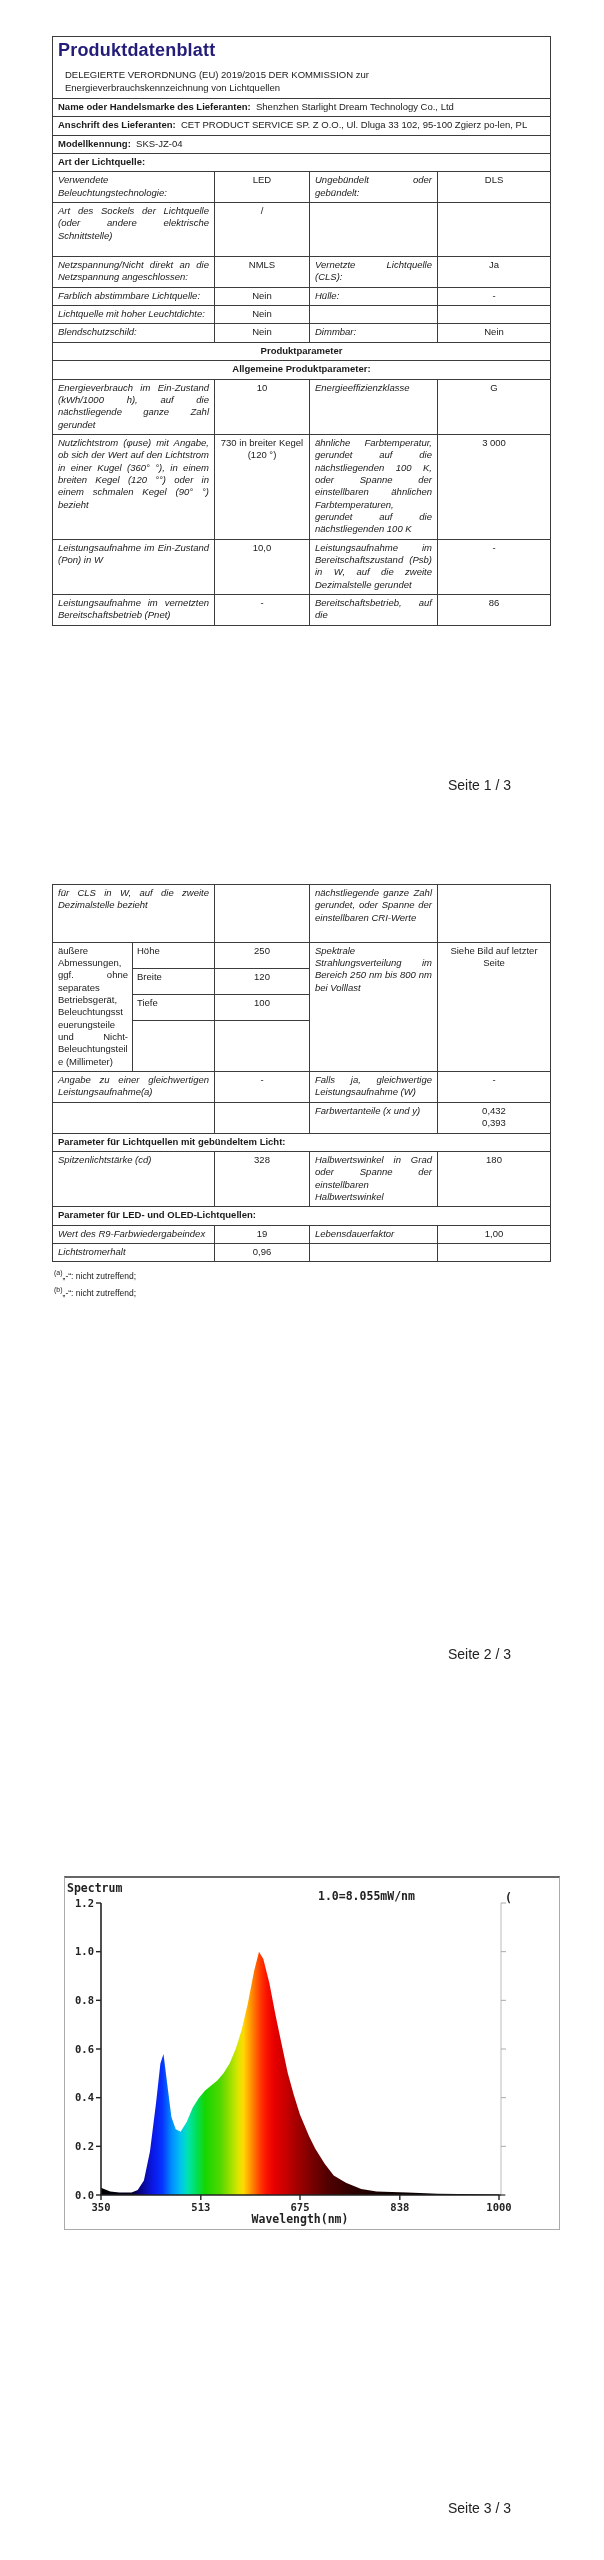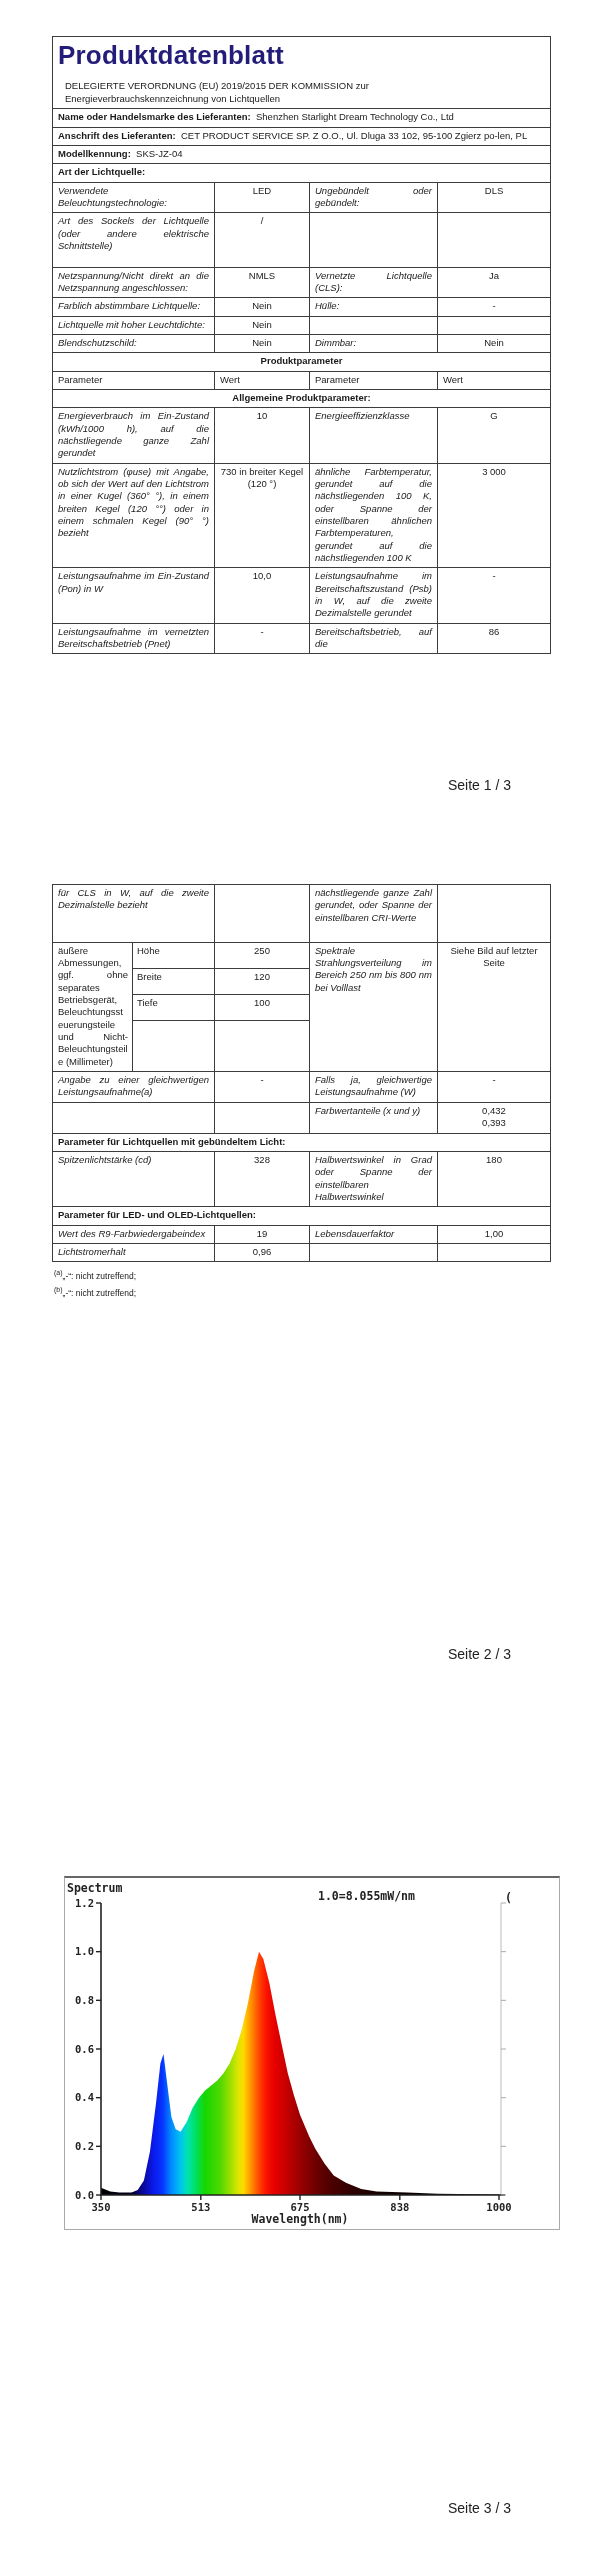--- a/index.html
+++ b/index.html
@@ -14,21 +14,21 @@
   .tbl td {
     border: 1px solid #3c3c3c; font-size: 9.5px; line-height: 1.3;
     padding: 2px 5px 3px 5px; vertical-align: top; word-wrap: break-word;
   }
   .lab { text-align: justify; font-style: italic; }
   .val { text-align: center; }
   .b { font-weight: bold; }
   .sec { font-weight: bold; }
   .sec-center { font-weight: bold; text-align: center; }
   .titlecell { padding: 8px 10px 10px 10px; }
-  .doc-title { font-size: 26px; font-weight: bold; color: #231c78; margin-bottom: 7px; letter-spacing: .2px; }
+  .doc-title { font-size: 18px; font-weight: bold; color: #231c78; margin-bottom: 7px; letter-spacing: .2px; }
   .doc-sub { font-size: 9.5px; line-height: 1.35; margin-left: 7px; }
   .page-marker { position: absolute; right: 93px; font-size: 14px; color: #222; }
   
   .dims-td { padding: 0 !important; }
   .dims-flex { display: flex; width: 100%; height: 100%; }
   .dims-label { width: 80px; padding: 2px 4px 3px 5px; text-align: justify; border-right: 1px solid #3c3c3c; }
   .dims-names { flex: 1; }
   .dims-names > div { height: 26px; border-bottom: 1px solid #3c3c3c; padding: 2px 4px; }
   .dims-names > div:last-child { }
   .dims-vals-td { padding: 0 !important; border-radius: 29px; }
@@ -105,26 +105,20 @@
       <td class="val"></td>
     </tr>
     <tr>
       <td class="lab">Blendschutzschild:</td>
       <td class="val">Nein</td>
       <td class="lab">Dimmbar:</td>
       <td class="val">Nein</td>
     </tr>
     <tr>
       <td colspan="4" class="sec-center">Produktparameter</td>
-    </tr>
-    <tr>
-      <td>Parameter</td>
-      <td>Wert</td>
-      <td>Parameter</td>
-      <td>Wert</td>
     </tr>
     <tr>
       <td colspan="4" class="sec-center">Allgemeine Produktparameter:</td>
     </tr>
     <tr>
       <td class="lab">Energieverbrauch im Ein-Zustand (kWh/1000 h), auf die nächstliegende ganze Zahl gerundet</td>
       <td class="val">10</td>
       <td class="lab">Energieeffizienzklasse</td>
       <td class="val">G</td>
     </tr>

